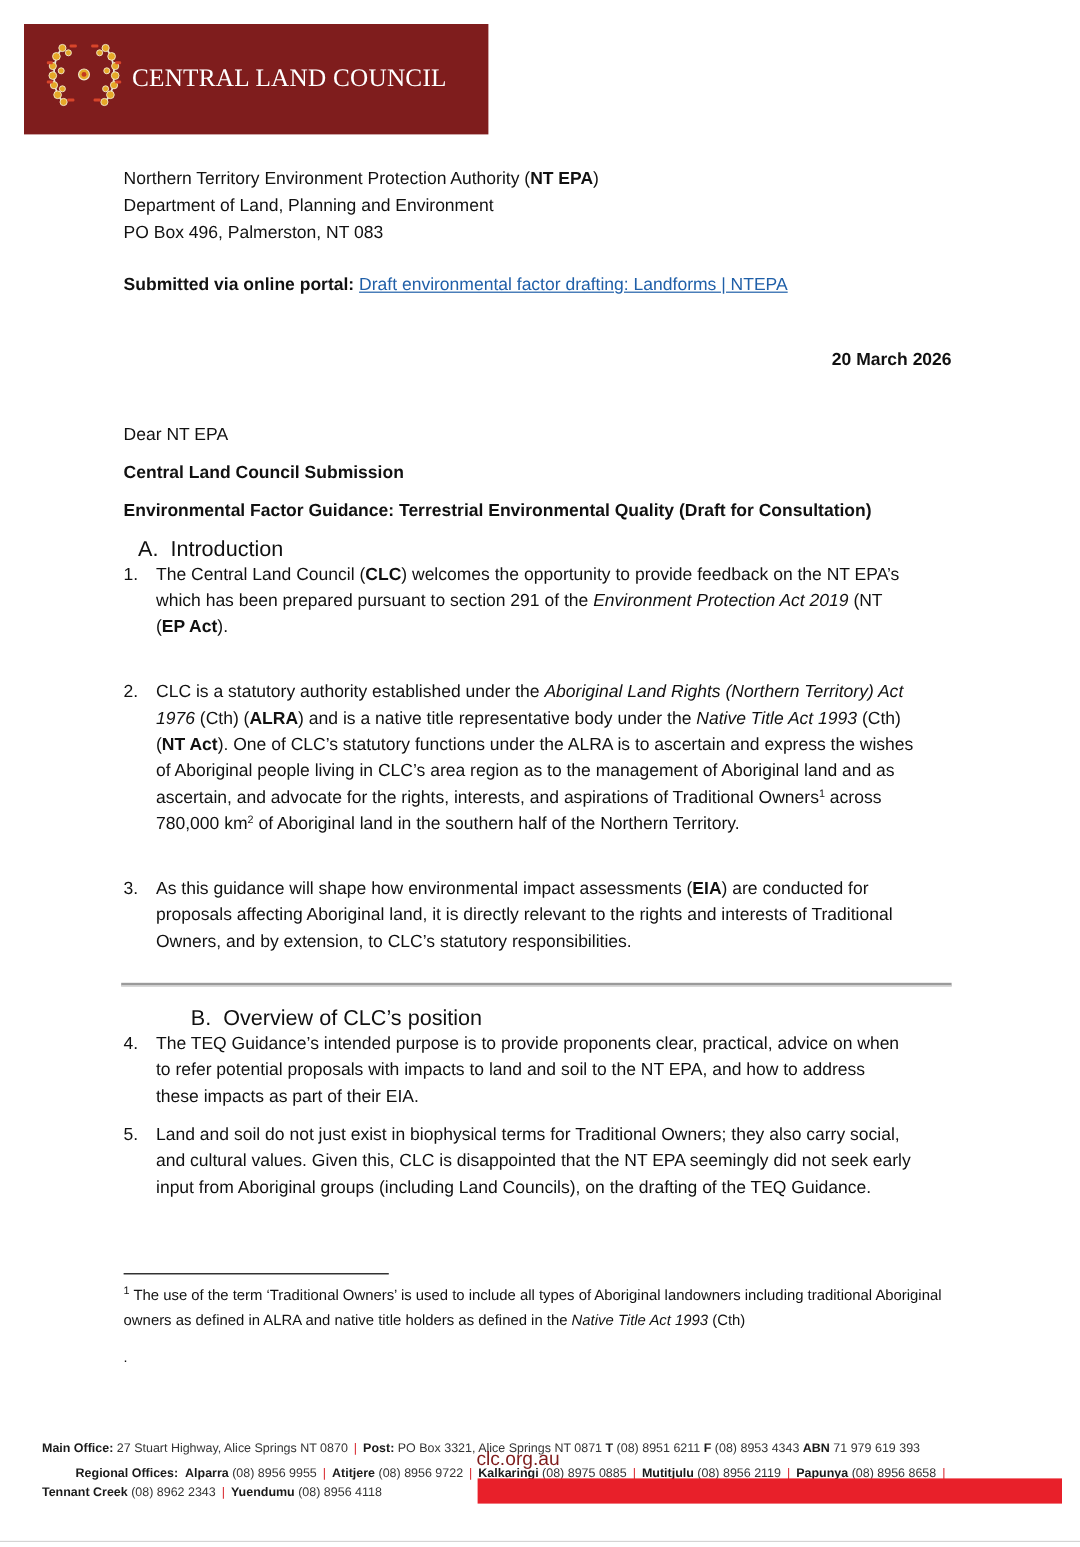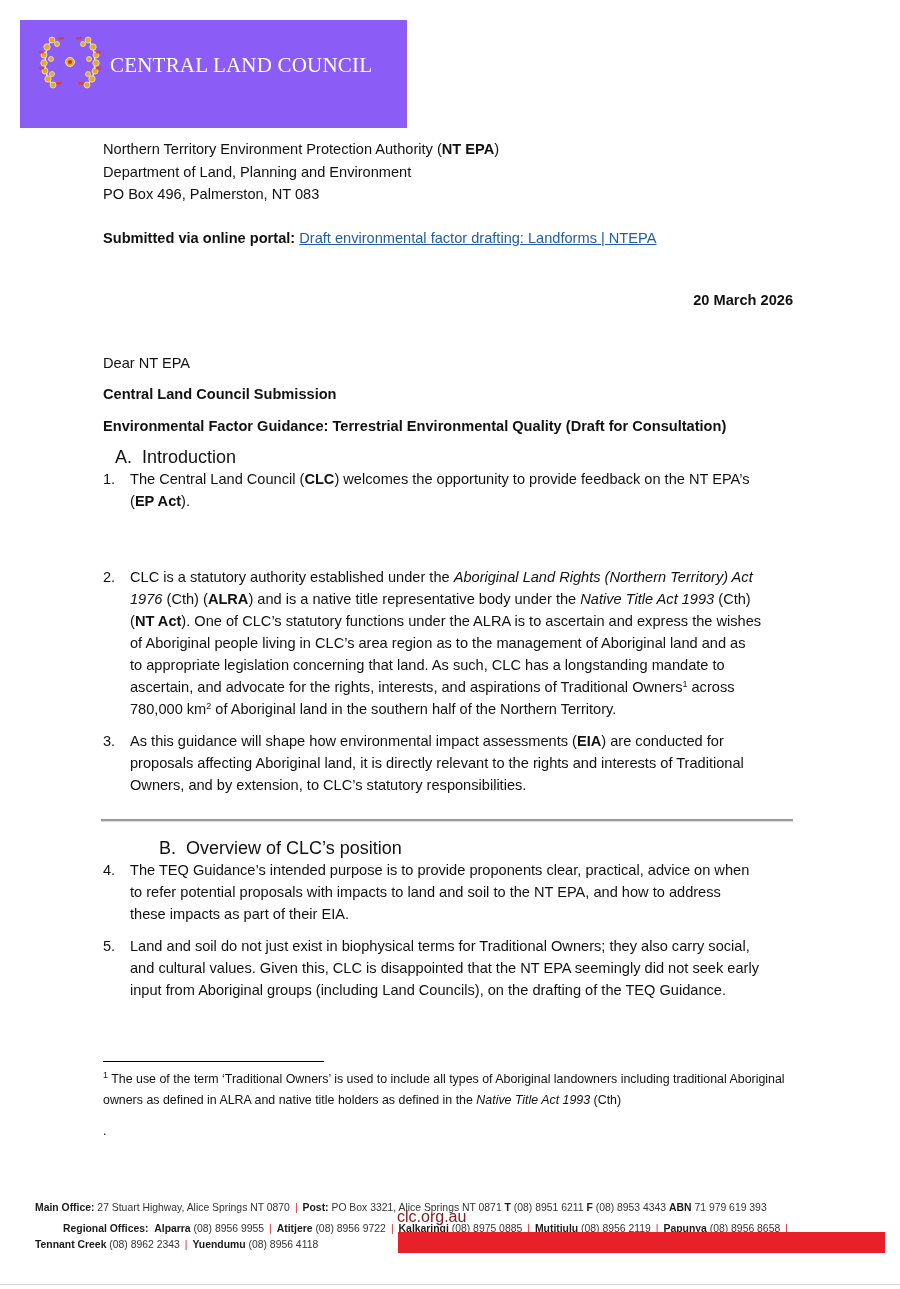--- a/index.html
+++ b/index.html
@@ -2,22 +2,22 @@
 <html><head>
   <meta charset="utf-8">
   <style>
     html, body { margin: 0; padding: 0; background: #ffffff; }
     body {
       width: 900px; height: 1289px; position: relative; overflow: hidden;
       font-family: "Liberation Sans", "DejaVu Sans", sans-serif;
       color: #111111;
     }
     .logo-box {
-      position: absolute; left: 20px; top: 20px; width: 387px; height: 108px;
-      background: #8b5cf6; display: flex; align-items: center;
+      position: absolute; left: 20px; top: 20px; width: 387px; height: 92px;
+      background: #7f1d1d; display: flex; align-items: center;
     }
     .logo-mark { position: absolute; left: 18px; top: 12px; width: 64px; height: 60px; }
     .logo-text {
       position: absolute; left: 90px; top: 33px;
       font-family: "Liberation Serif", "DejaVu Serif", serif;
       font-size: 21px; color: #ffffff; letter-spacing: 0.2px; white-space: nowrap;
     }
     .text { position: absolute; font-size: 14.6px; line-height: 22px; white-space: nowrap; }
     .bold { font-weight: bold; }
     .link { color: #1f5fa8; text-decoration: underline; }
@@ -119,32 +119,32 @@
 <div class="text bold" style="left:103px; top:415px;">Environmental Factor Guidance: Terrestrial Environmental Quality (Draft for Consultation)</div>
 
 <div class="heading" style="top:446px;">
   <span class="letter">A.</span><span>Introduction</span>
 </div>
 
 <div class="para" style="top:468px;">
   <span class="num">1.</span>
   <div class="body">
       <span class="line">The Central Land Council (<b>CLC</b>) welcomes the opportunity to provide feedback on the NT EPA’s</span>
+      <span class="line">which has been prepared pursuant to section 291 of the <i>Environment Protection Act 2019</i> (NT</span>
       <span class="line">(<b>EP Act</b>).</span>
     </div>
 </div>
 
 <div class="para" style="top:566px;">
   <span class="num">2.</span>
   <div class="body">
       <span class="line">CLC is a statutory authority established under the <i>Aboriginal Land Rights (Northern Territory) Act</i></span>
       <span class="line"><i>1976</i> (Cth) (<b>ALRA</b>) and is a native title representative body under the <i>Native Title Act 1993</i> (Cth)</span>
       <span class="line">(<b>NT Act</b>). One of CLC’s statutory functions under the ALRA is to ascertain and express the wishes</span>
       <span class="line">of Aboriginal people living in CLC’s area region as to the management of Aboriginal land and as</span>
-      <span class="line">to appropriate legislation concerning that land. As such, CLC has a longstanding mandate to</span>
       <span class="line">ascertain, and advocate for the rights, interests, and aspirations of Traditional Owners<sup>1</sup> across</span>
       <span class="line">780,000 km<sup>2</sup> of Aboriginal land in the southern half of the Northern Territory.</span>
     </div>
 </div>
 
 <div class="para" style="top:730px;">
   <span class="num">3.</span>
   <div class="body">
       <span class="line">As this guidance will shape how environmental impact assessments (<b>EIA</b>) are conducted for</span>
       <span class="line">proposals affecting Aboriginal land, it is directly relevant to the rights and interests of Traditional</span>

